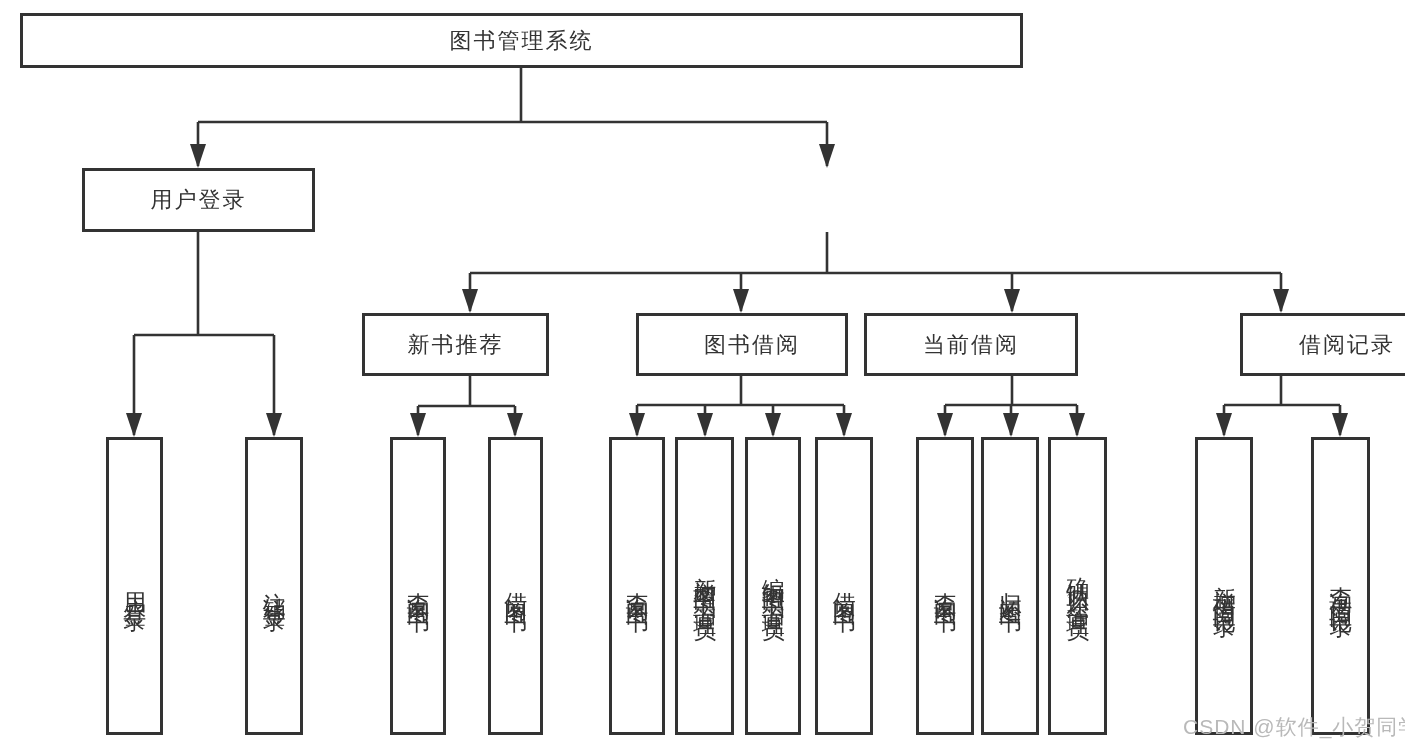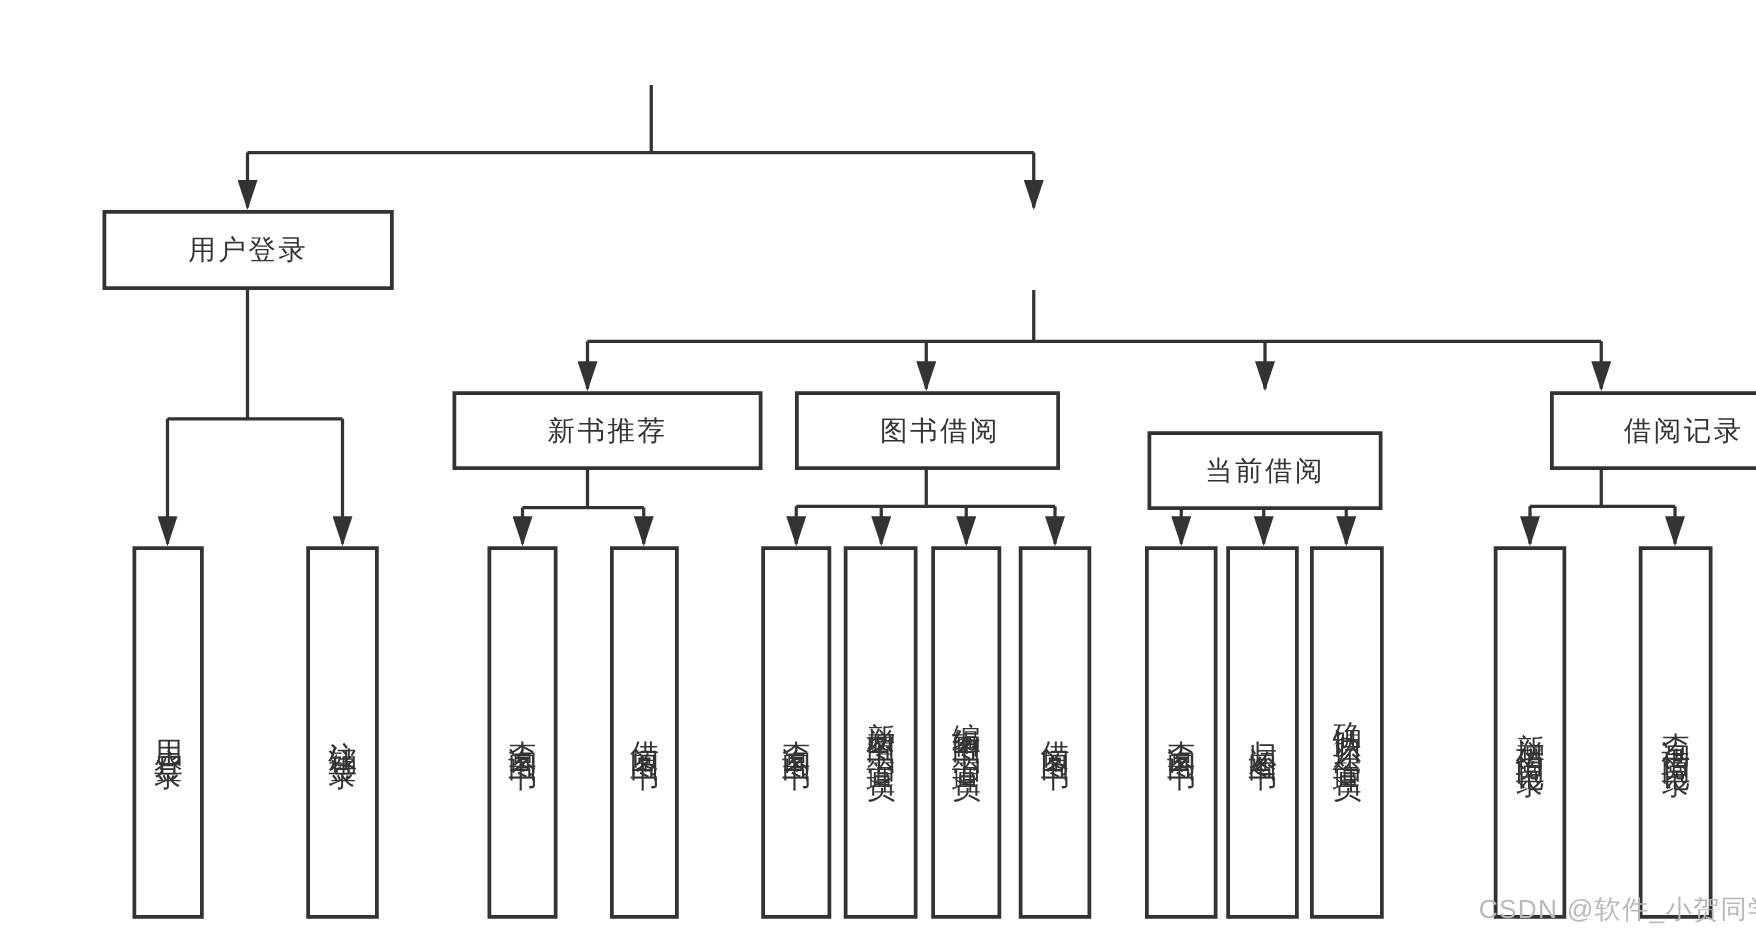--- a/index.html
+++ b/index.html
@@ -71,32 +71,35 @@
     <path class="arrow-line" d="M844,405 V435" marker-end="url(#arrowhead)"></path>
 
     <path class="arrow-line" d="M945,405 V435" marker-end="url(#arrowhead)"></path>
     <path class="arrow-line" d="M1011,405 V435" marker-end="url(#arrowhead)"></path>
     <path class="arrow-line" d="M1077,405 V435" marker-end="url(#arrowhead)"></path>
 
     <path class="arrow-line" d="M1224,405 V435" marker-end="url(#arrowhead)"></path>
     <path class="arrow-line" d="M1340,405 V435" marker-end="url(#arrowhead)"></path>
   </svg>
 
+  <div class="box h-box" style="left:20px;top:13px;width:1003px;height:55px;">
+    <span>图书管理系统</span>
+  </div>
 
   <div class="box h-box" style="left:82px;top:168px;width:233px;height:64px;">
     <span>用户登录</span>
   </div>
 
-  <div class="box h-box" style="left:362px;top:313px;width:248px;height:63px;">
+  <div class="box h-box" style="left:362px;top:313px;width:187px;height:63px;">
     <span>新书推荐</span>
   </div>
   <div class="box h-box" style="left:636px;top:313px;width:212px;height:63px;padding-left:20px;">
     <span>图书借阅</span>
   </div>
-  <div class="box h-box" style="left:918px;top:313px;width:188px;height:63px;margin-top:32px;">
+  <div class="box h-box" style="left:864px;top:313px;width:214px;height:63px;">
     <span>当前借阅</span>
   </div>
   <div class="box h-box" style="left:1240px;top:313px;width:214px;height:63px;">
     <span>借阅记录</span>
   </div>
 
   <div class="box" style="left:106px;top:437px;width:57px;height:298px;">
     <span class="leaf-label">用户登录</span>
   </div>
   <div class="box" style="left:245px;top:437px;width:58px;height:298px;">

